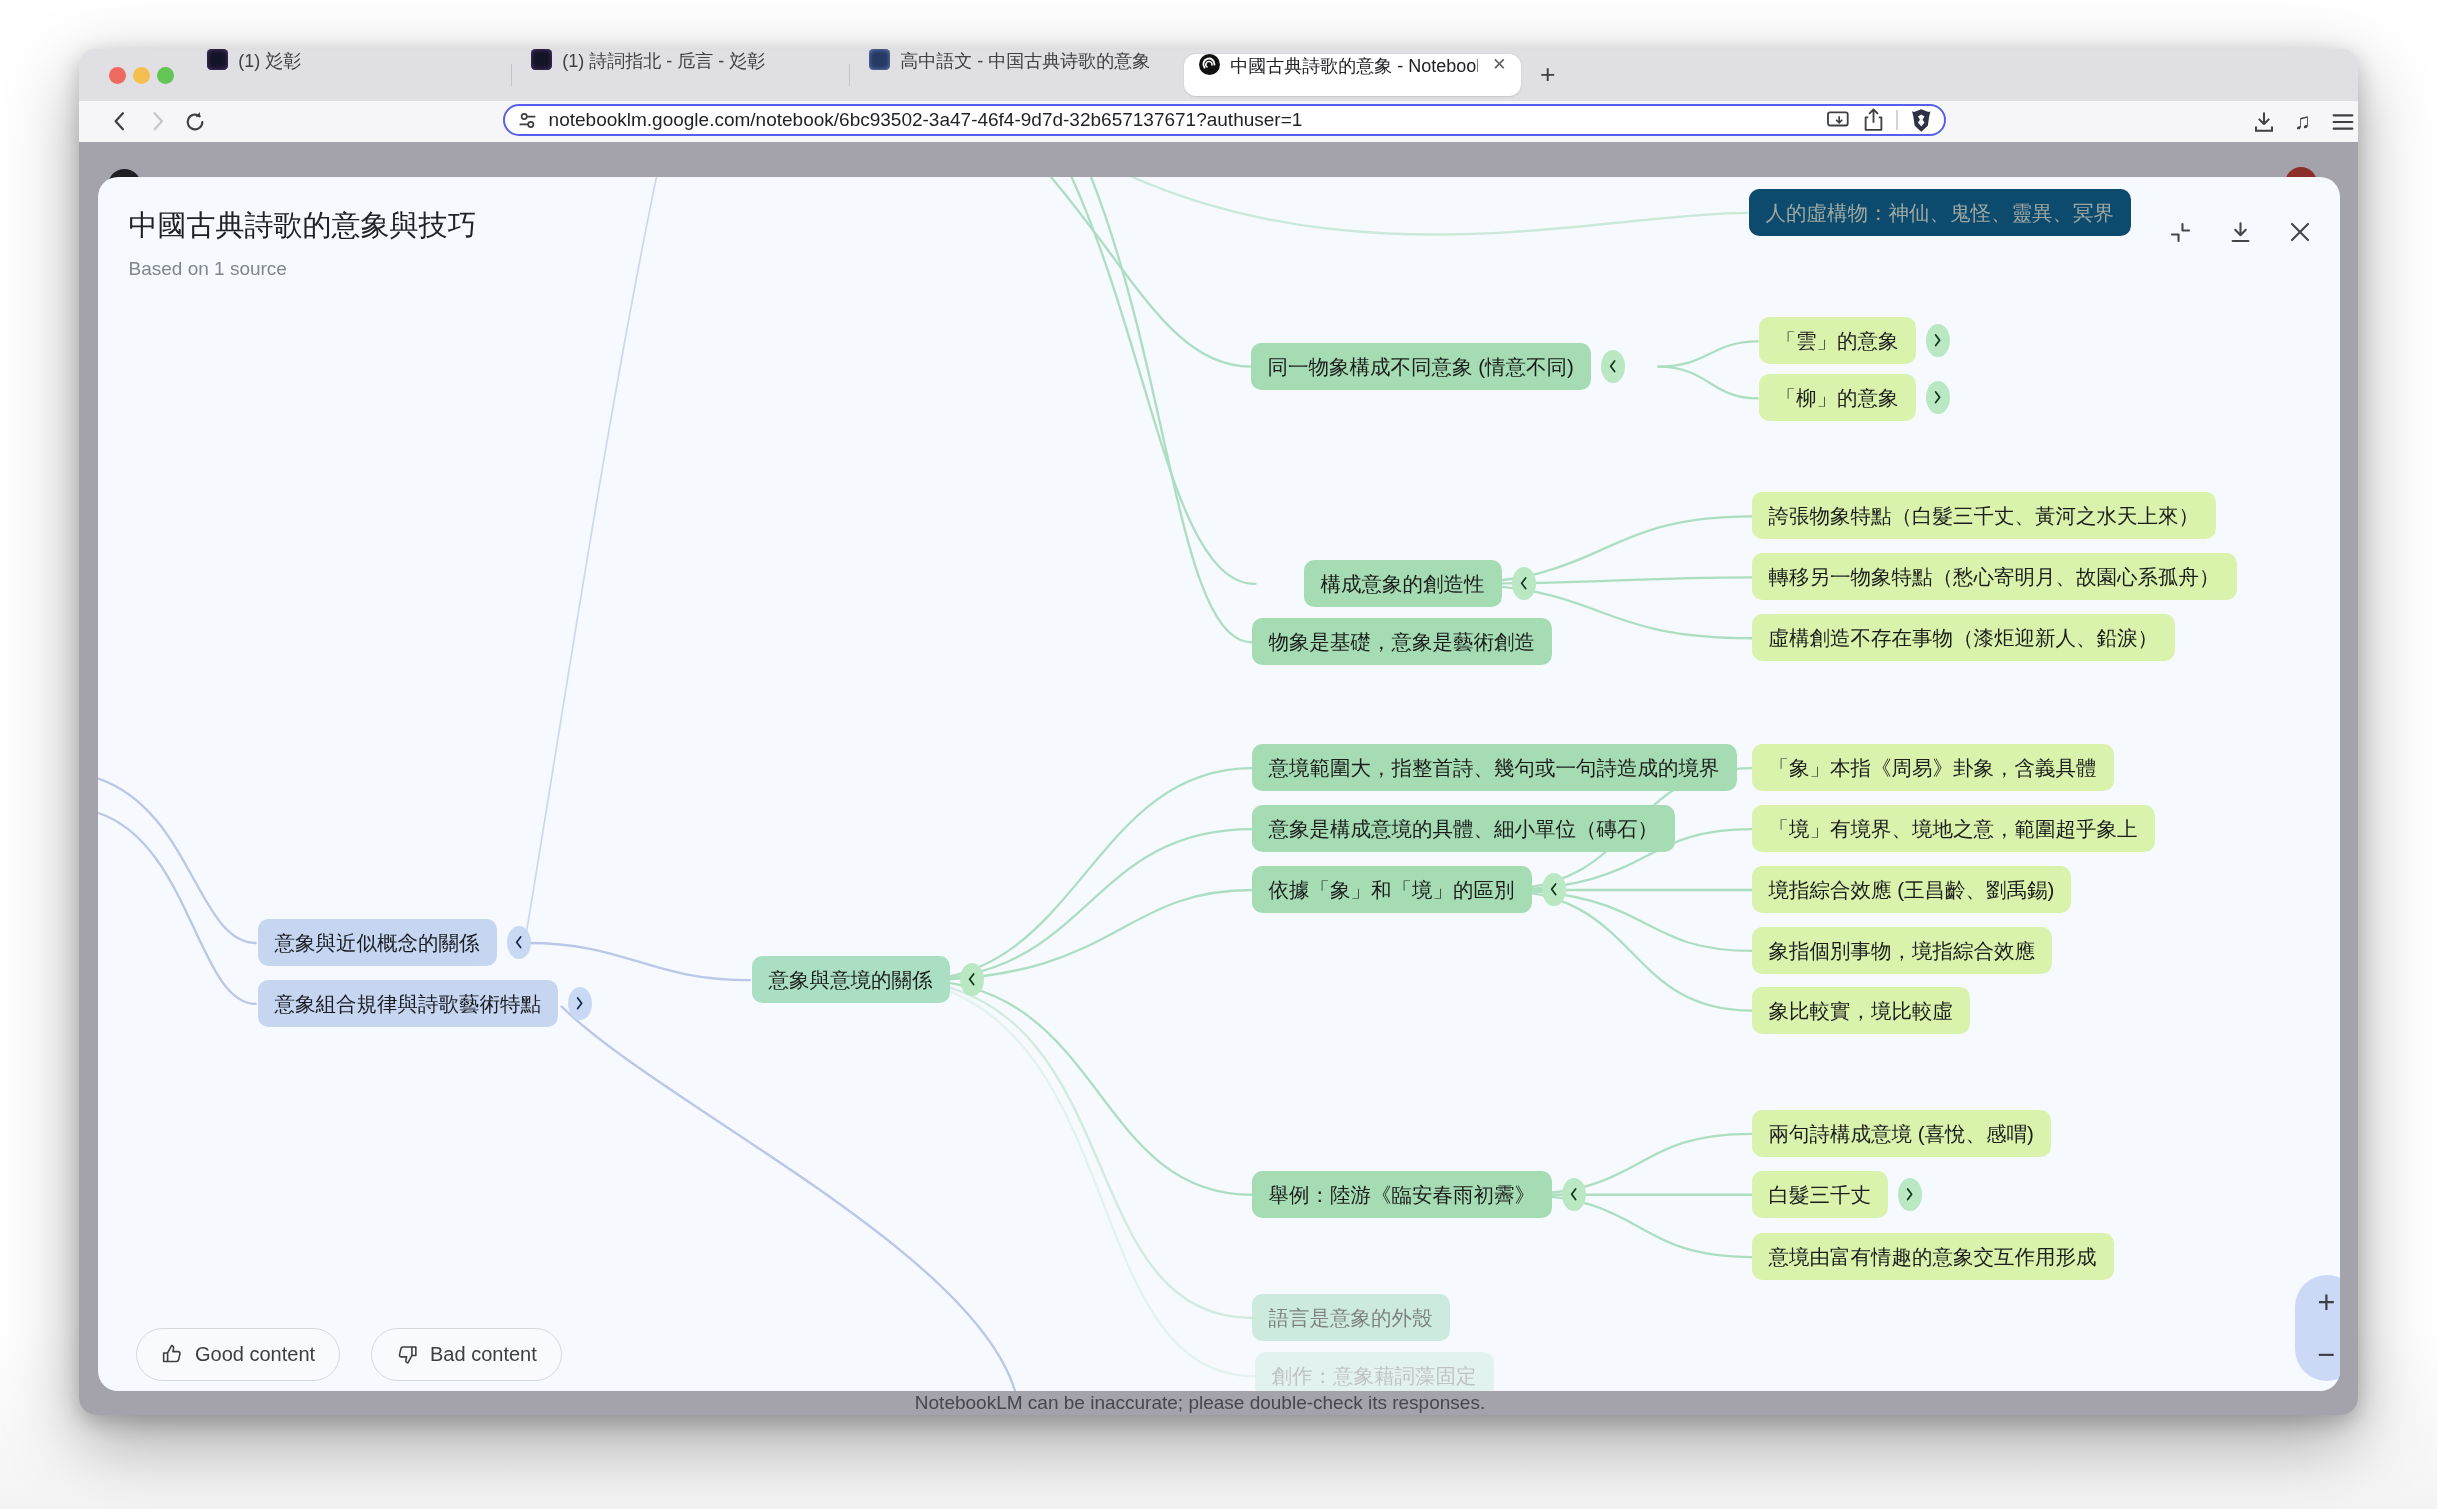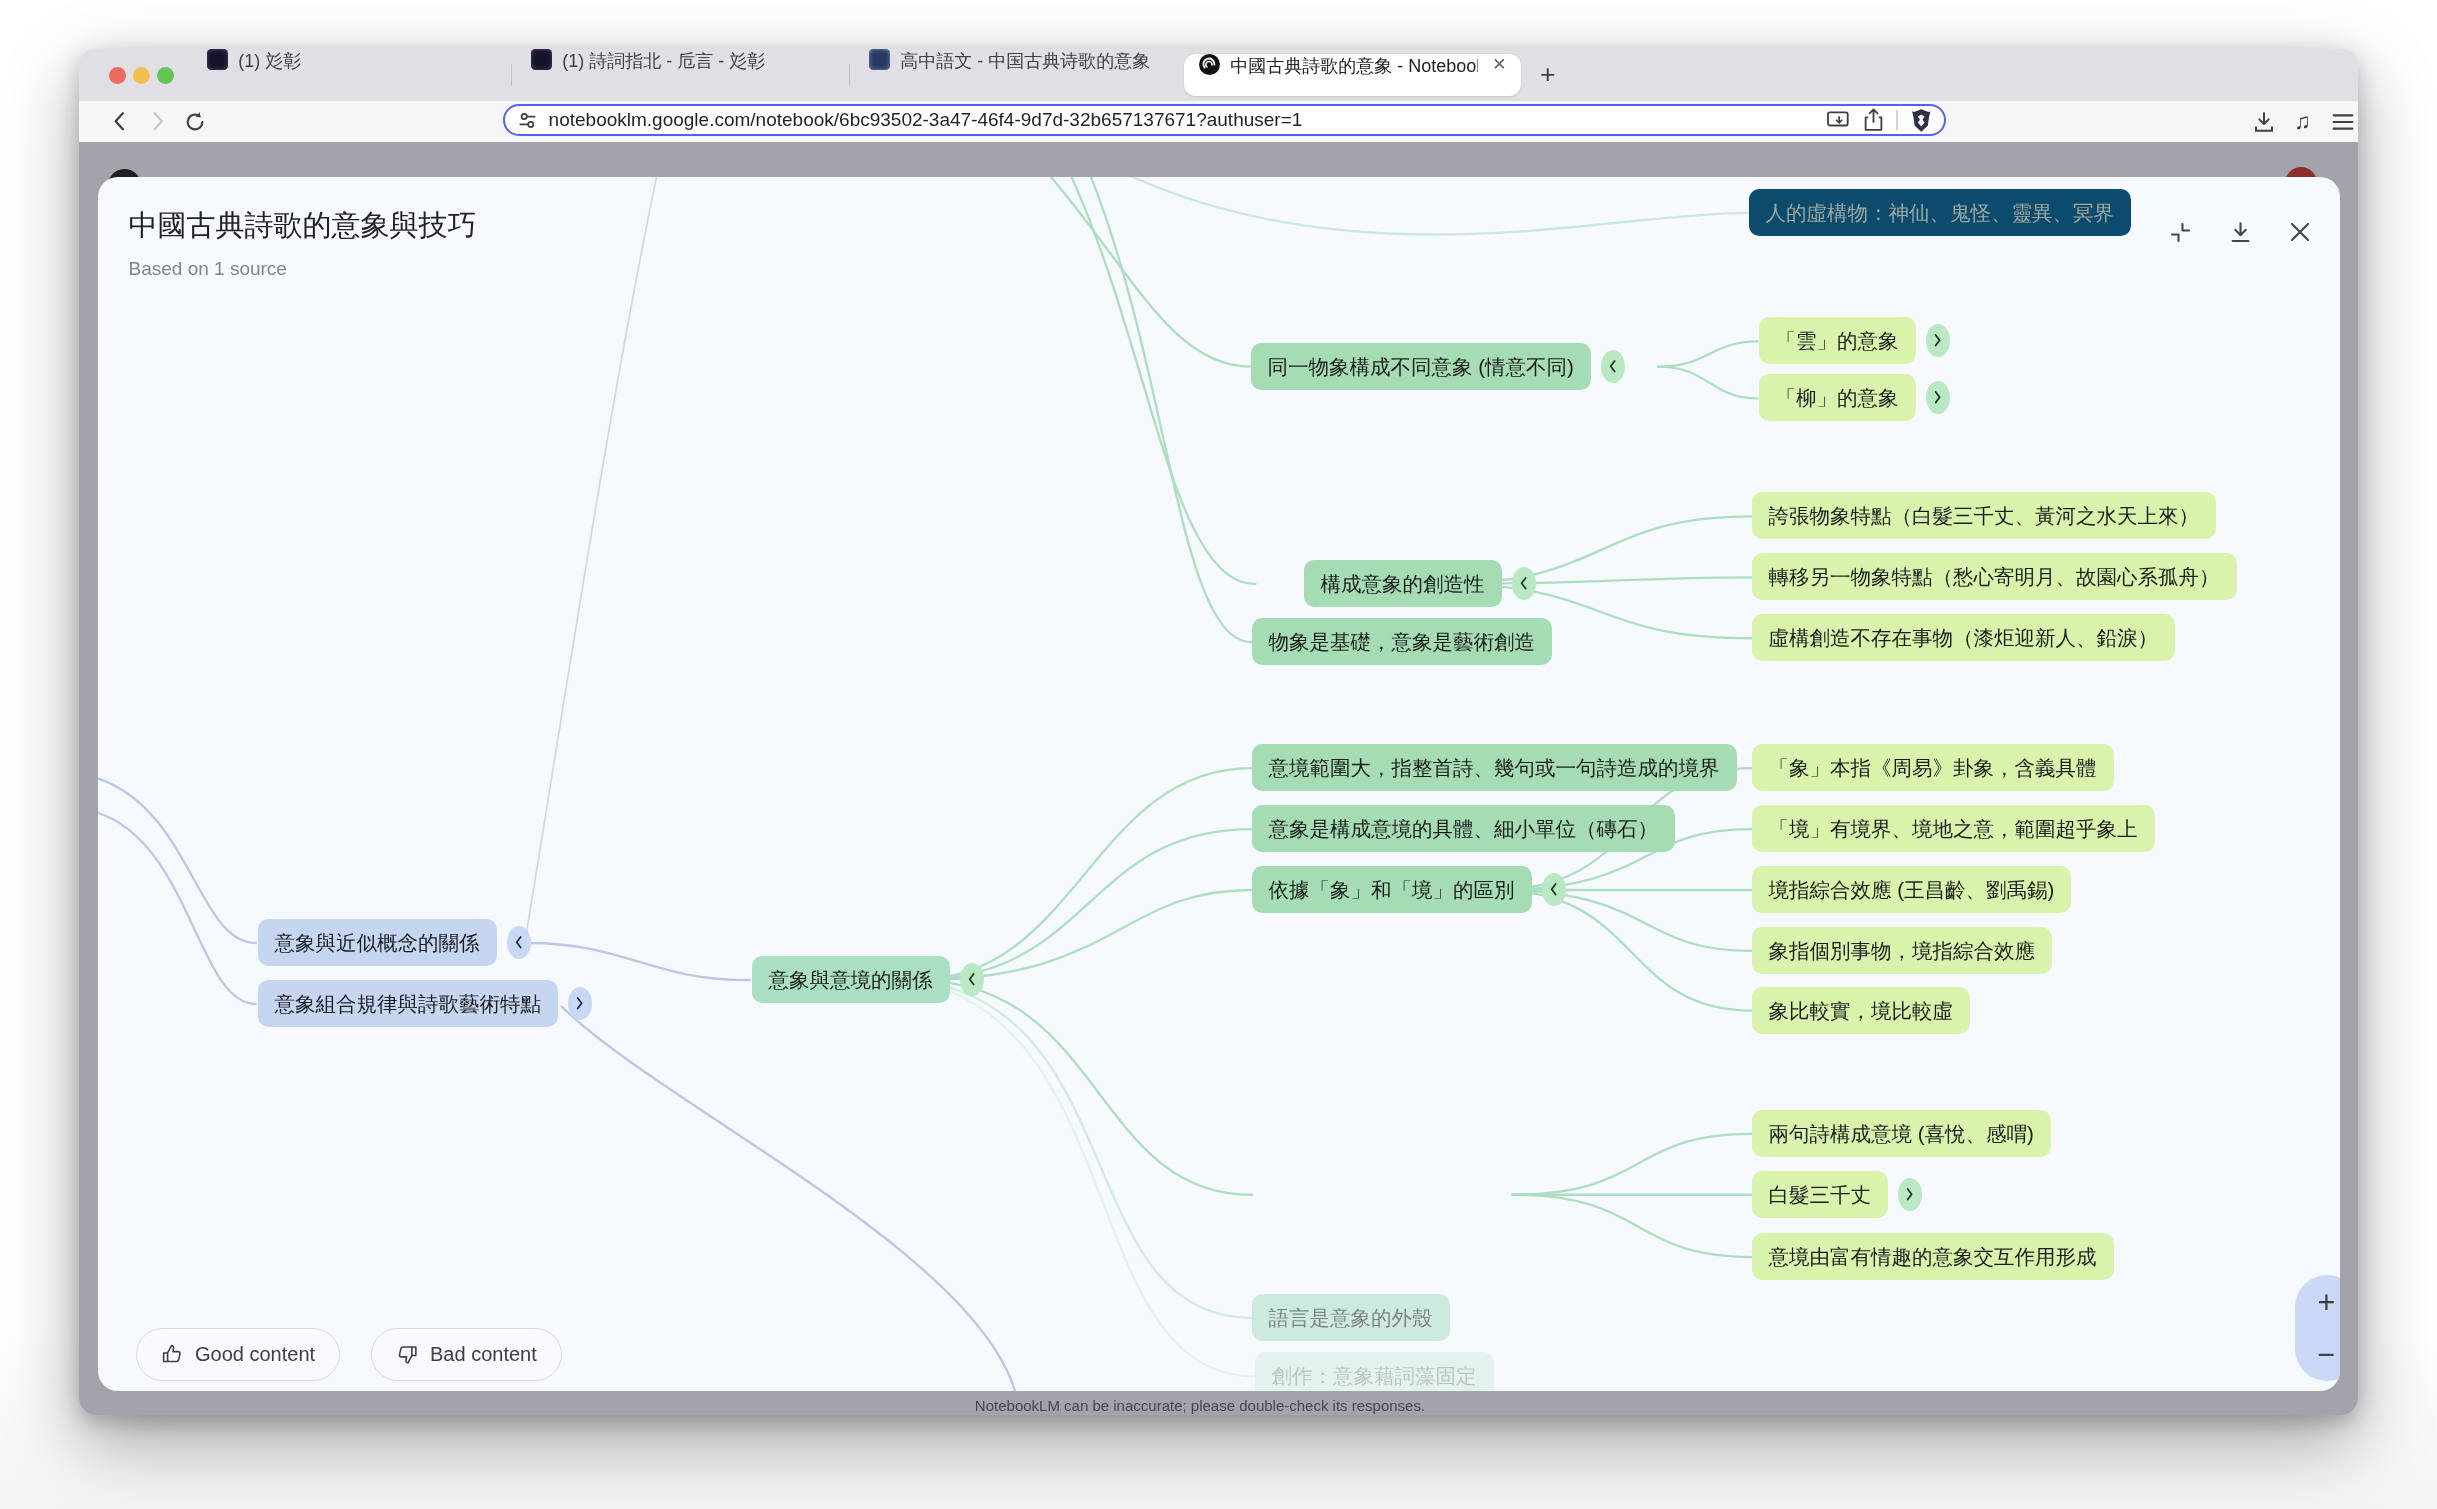--- a/index.html
+++ b/index.html
@@ -27,21 +27,21 @@
   .backdrop{position:absolute;left:0;top:93px;width:2279px;height:1273px;background:#a4a3ab;}
   .peek{position:absolute;border-radius:50%;}
   .panel{position:absolute;left:18.5px;top:35px;width:2242px;height:1214px;background:#f6f9fd;border-radius:20px;overflow:hidden;}
   .ptitle{position:absolute;left:31px;top:29px;font-size:29px;font-weight:500;color:#202124;}
   .psub{position:absolute;left:31px;top:81px;font-size:19px;color:#80868b;}
   .picons{position:absolute;top:42px;right:26.5px;display:flex;gap:33px;}
   .picon{width:26.5px;height:26.5px;display:flex;align-items:center;justify-content:center;}
   .fbbtn{position:absolute;top:1151px;height:53px;border:1.3px solid #d5d9de;border-radius:28px;display:flex;align-items:center;gap:12px;padding:0 24px;font-size:20px;color:#3c4043;background:#f8fafd;box-sizing:border-box;}
   .zoomctl{position:absolute;left:2197px;top:1098px;width:64px;height:106px;border-radius:33px;background:#ccd9f6;display:flex;flex-direction:column;align-items:center;justify-content:space-between;padding:12px 0;box-sizing:border-box;}
   .zbtn{font-size:30.5px;color:#3c4043;line-height:30.5px;}
-  .pfooter{position:absolute;left:0;bottom:1.3px;width:2242px;text-align:center;font-size:15px;color:#46474c;}
+  .pfooter{position:absolute;left:0;bottom:1.3px;width:2242px;text-align:center;font-size:19px;color:#46474c;}
   
   .edges{position:absolute;left:0;top:0;}
   .node{position:absolute;display:flex;align-items:center;gap:10px;}
   .nbox{padding:10.6px 17px;border-radius:10.6px;font-size:20.5px;line-height:26px;color:#1b1d1b;white-space:nowrap;}
   .n-mid{background:#a6dcb4;}
   .n-leaf{background:#d9f2ac;}
   .n-sea{background:#abdfc3;}
   .n-blue{background:#c6d6f0;color:#191c22;}
   .n-ghost{background:#0c4a6e;color:#9fa8a0;}
   .n-f1{opacity:.55;}
@@ -292,20 +292,28 @@
 
         <div class="node" style="left:654px;top:779px">
           <div class="nbox n-sea">意象與意境的關係</div>
           <div class="nbtn g">
               <svg width="9.3" height="14.6" viewBox="0 0 14 22">
                 <path d="M10,3 L4,11 L10,19" stroke="#12351c" stroke-width="2.6" fill="none" stroke-linecap="round" stroke-linejoin="round"></path>
               </svg>
             </div>
         </div>
 
+        <div class="node" style="left:1154px;top:994px">
+          <div class="nbox n-mid">舉例：陸游《臨安春雨初霽》</div>
+          <div class="nbtn g">
+              <svg width="9.3" height="14.6" viewBox="0 0 14 22">
+                <path d="M10,3 L4,11 L10,19" stroke="#12351c" stroke-width="2.6" fill="none" stroke-linecap="round" stroke-linejoin="round"></path>
+              </svg>
+            </div>
+        </div>
         <div class="node" style="left:1654px;top:933px">
           <div class="nbox n-leaf">兩句詩構成意境 (喜悅、感喟)</div>
         </div>
         <div class="node" style="left:1654px;top:994px">
           <div class="nbox n-leaf">白髮三千丈</div>
           <div class="nbtn g">
               <svg width="9.3" height="14.6" viewBox="0 0 14 22">
                 <path d="M4,3 L10,11 L4,19" stroke="#12351c" stroke-width="2.6" fill="none" stroke-linecap="round" stroke-linejoin="round"></path>
               </svg>
             </div>

